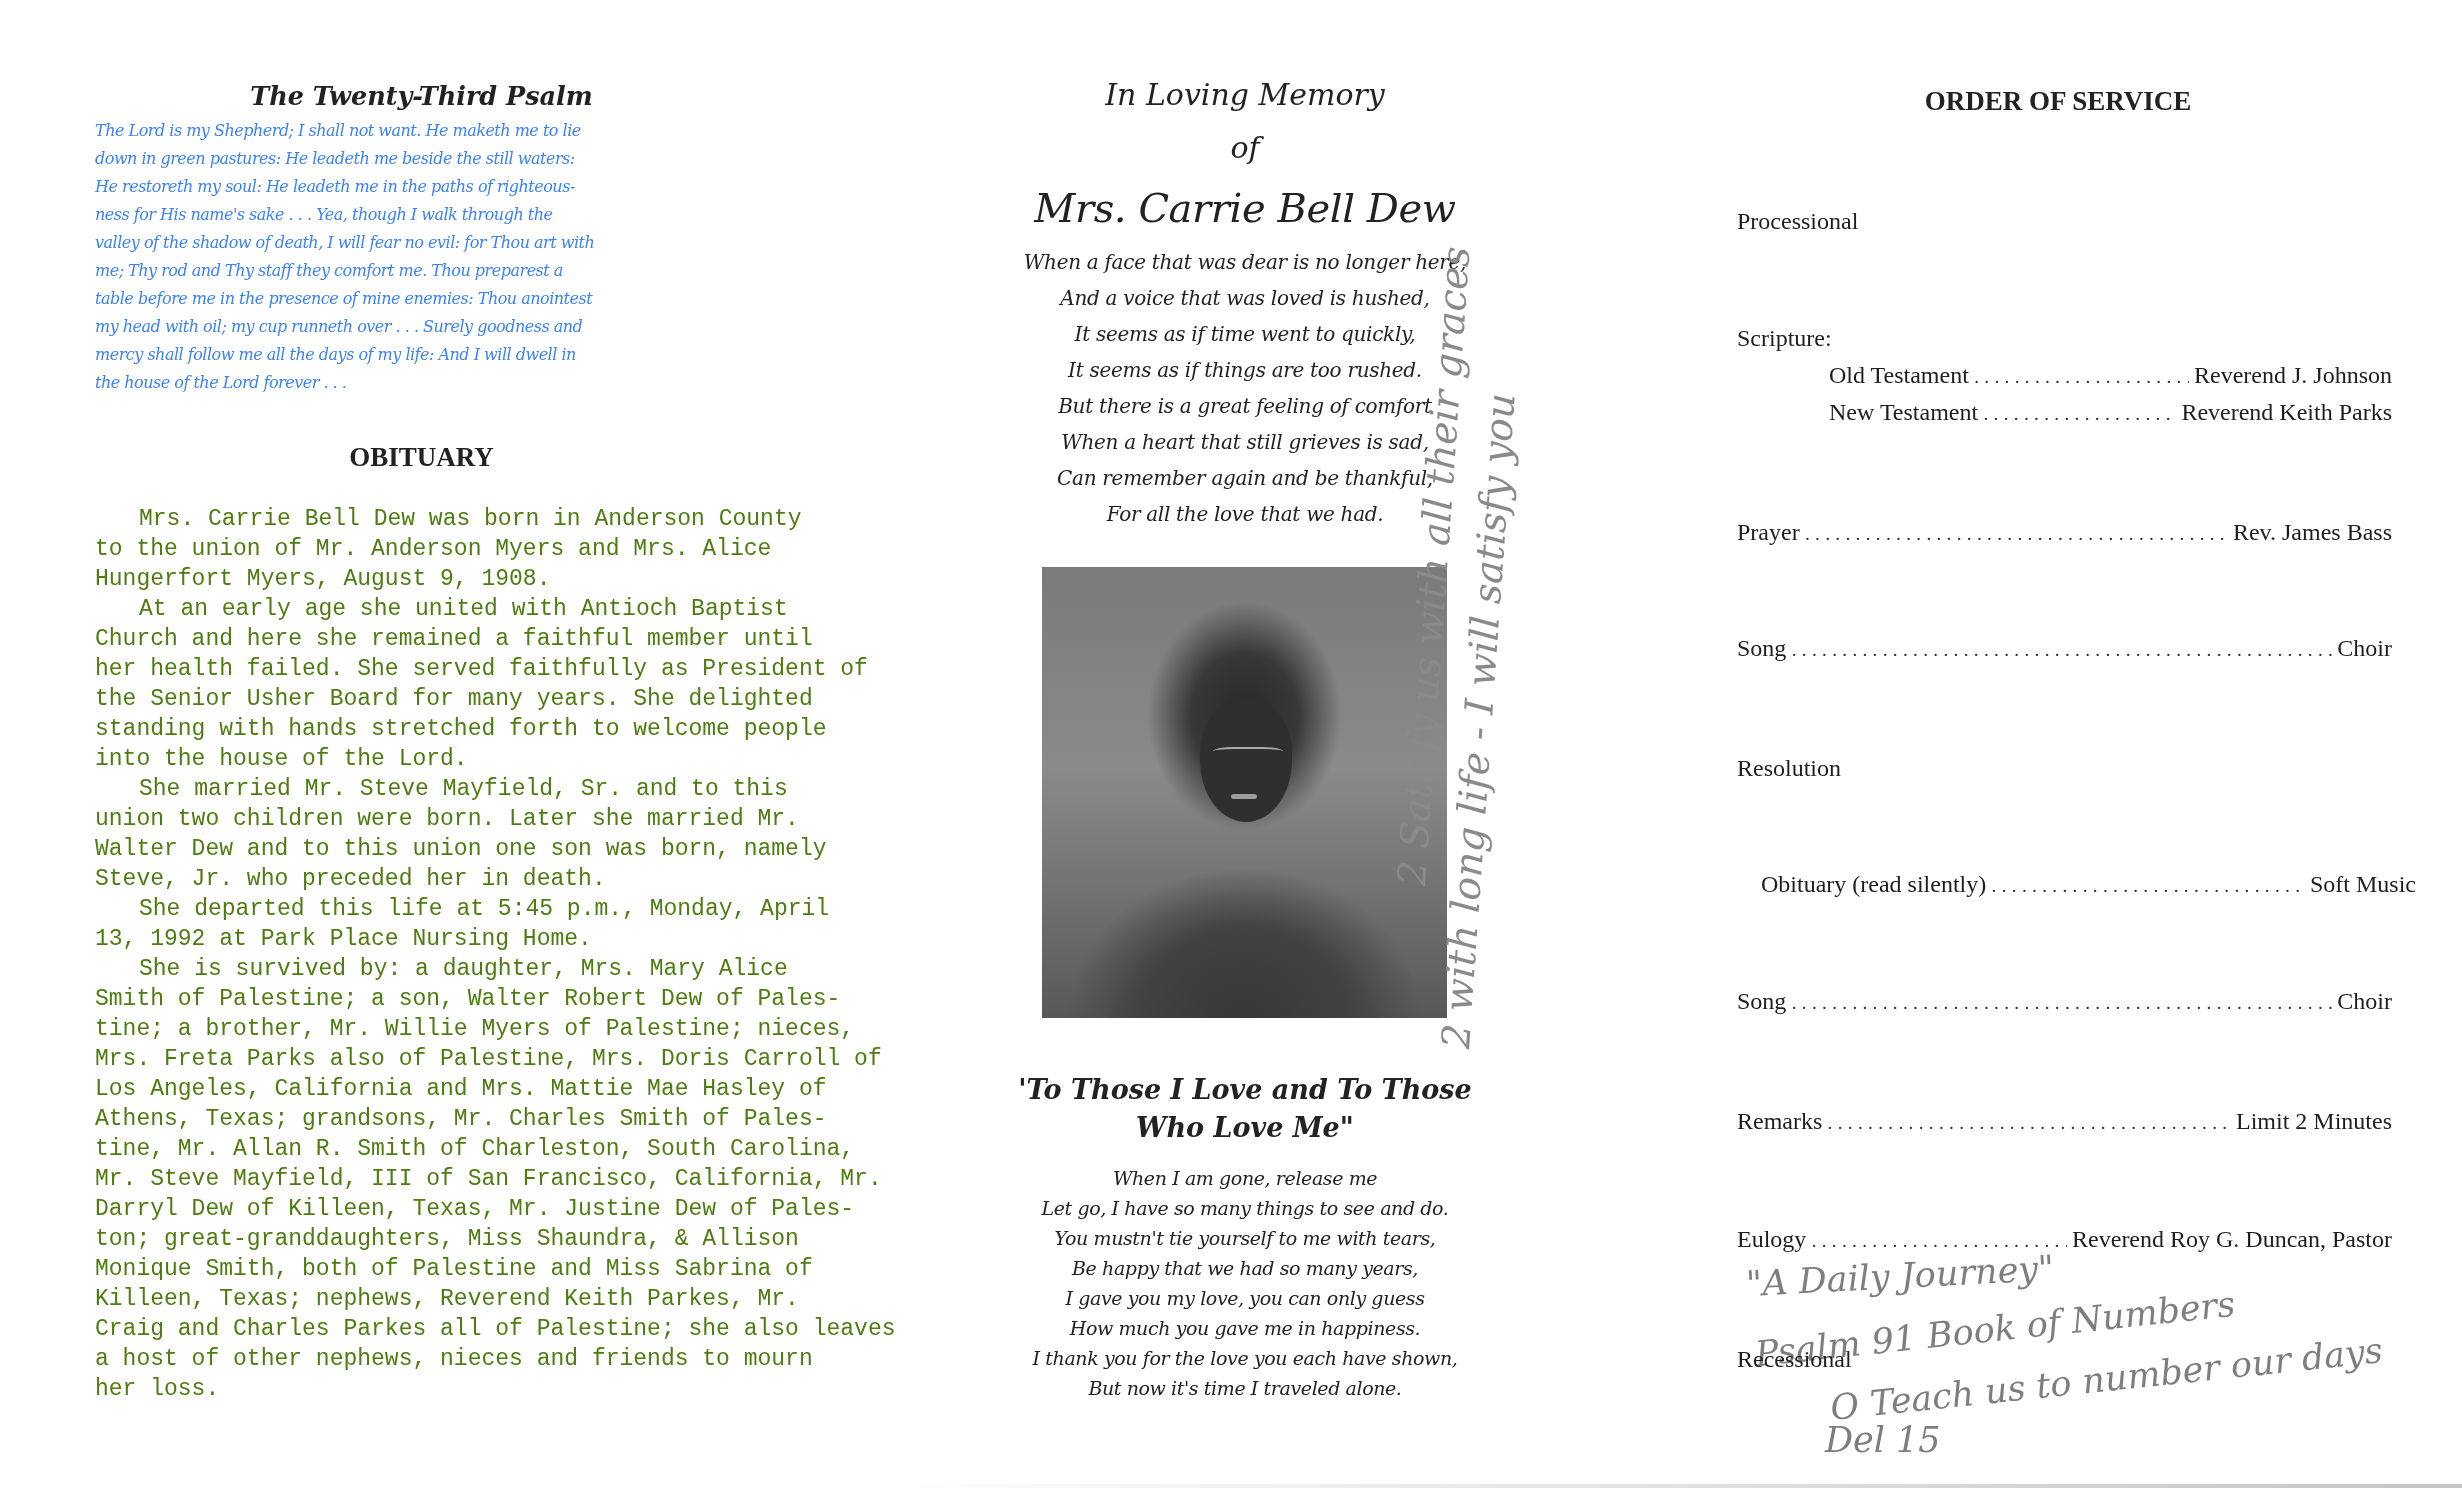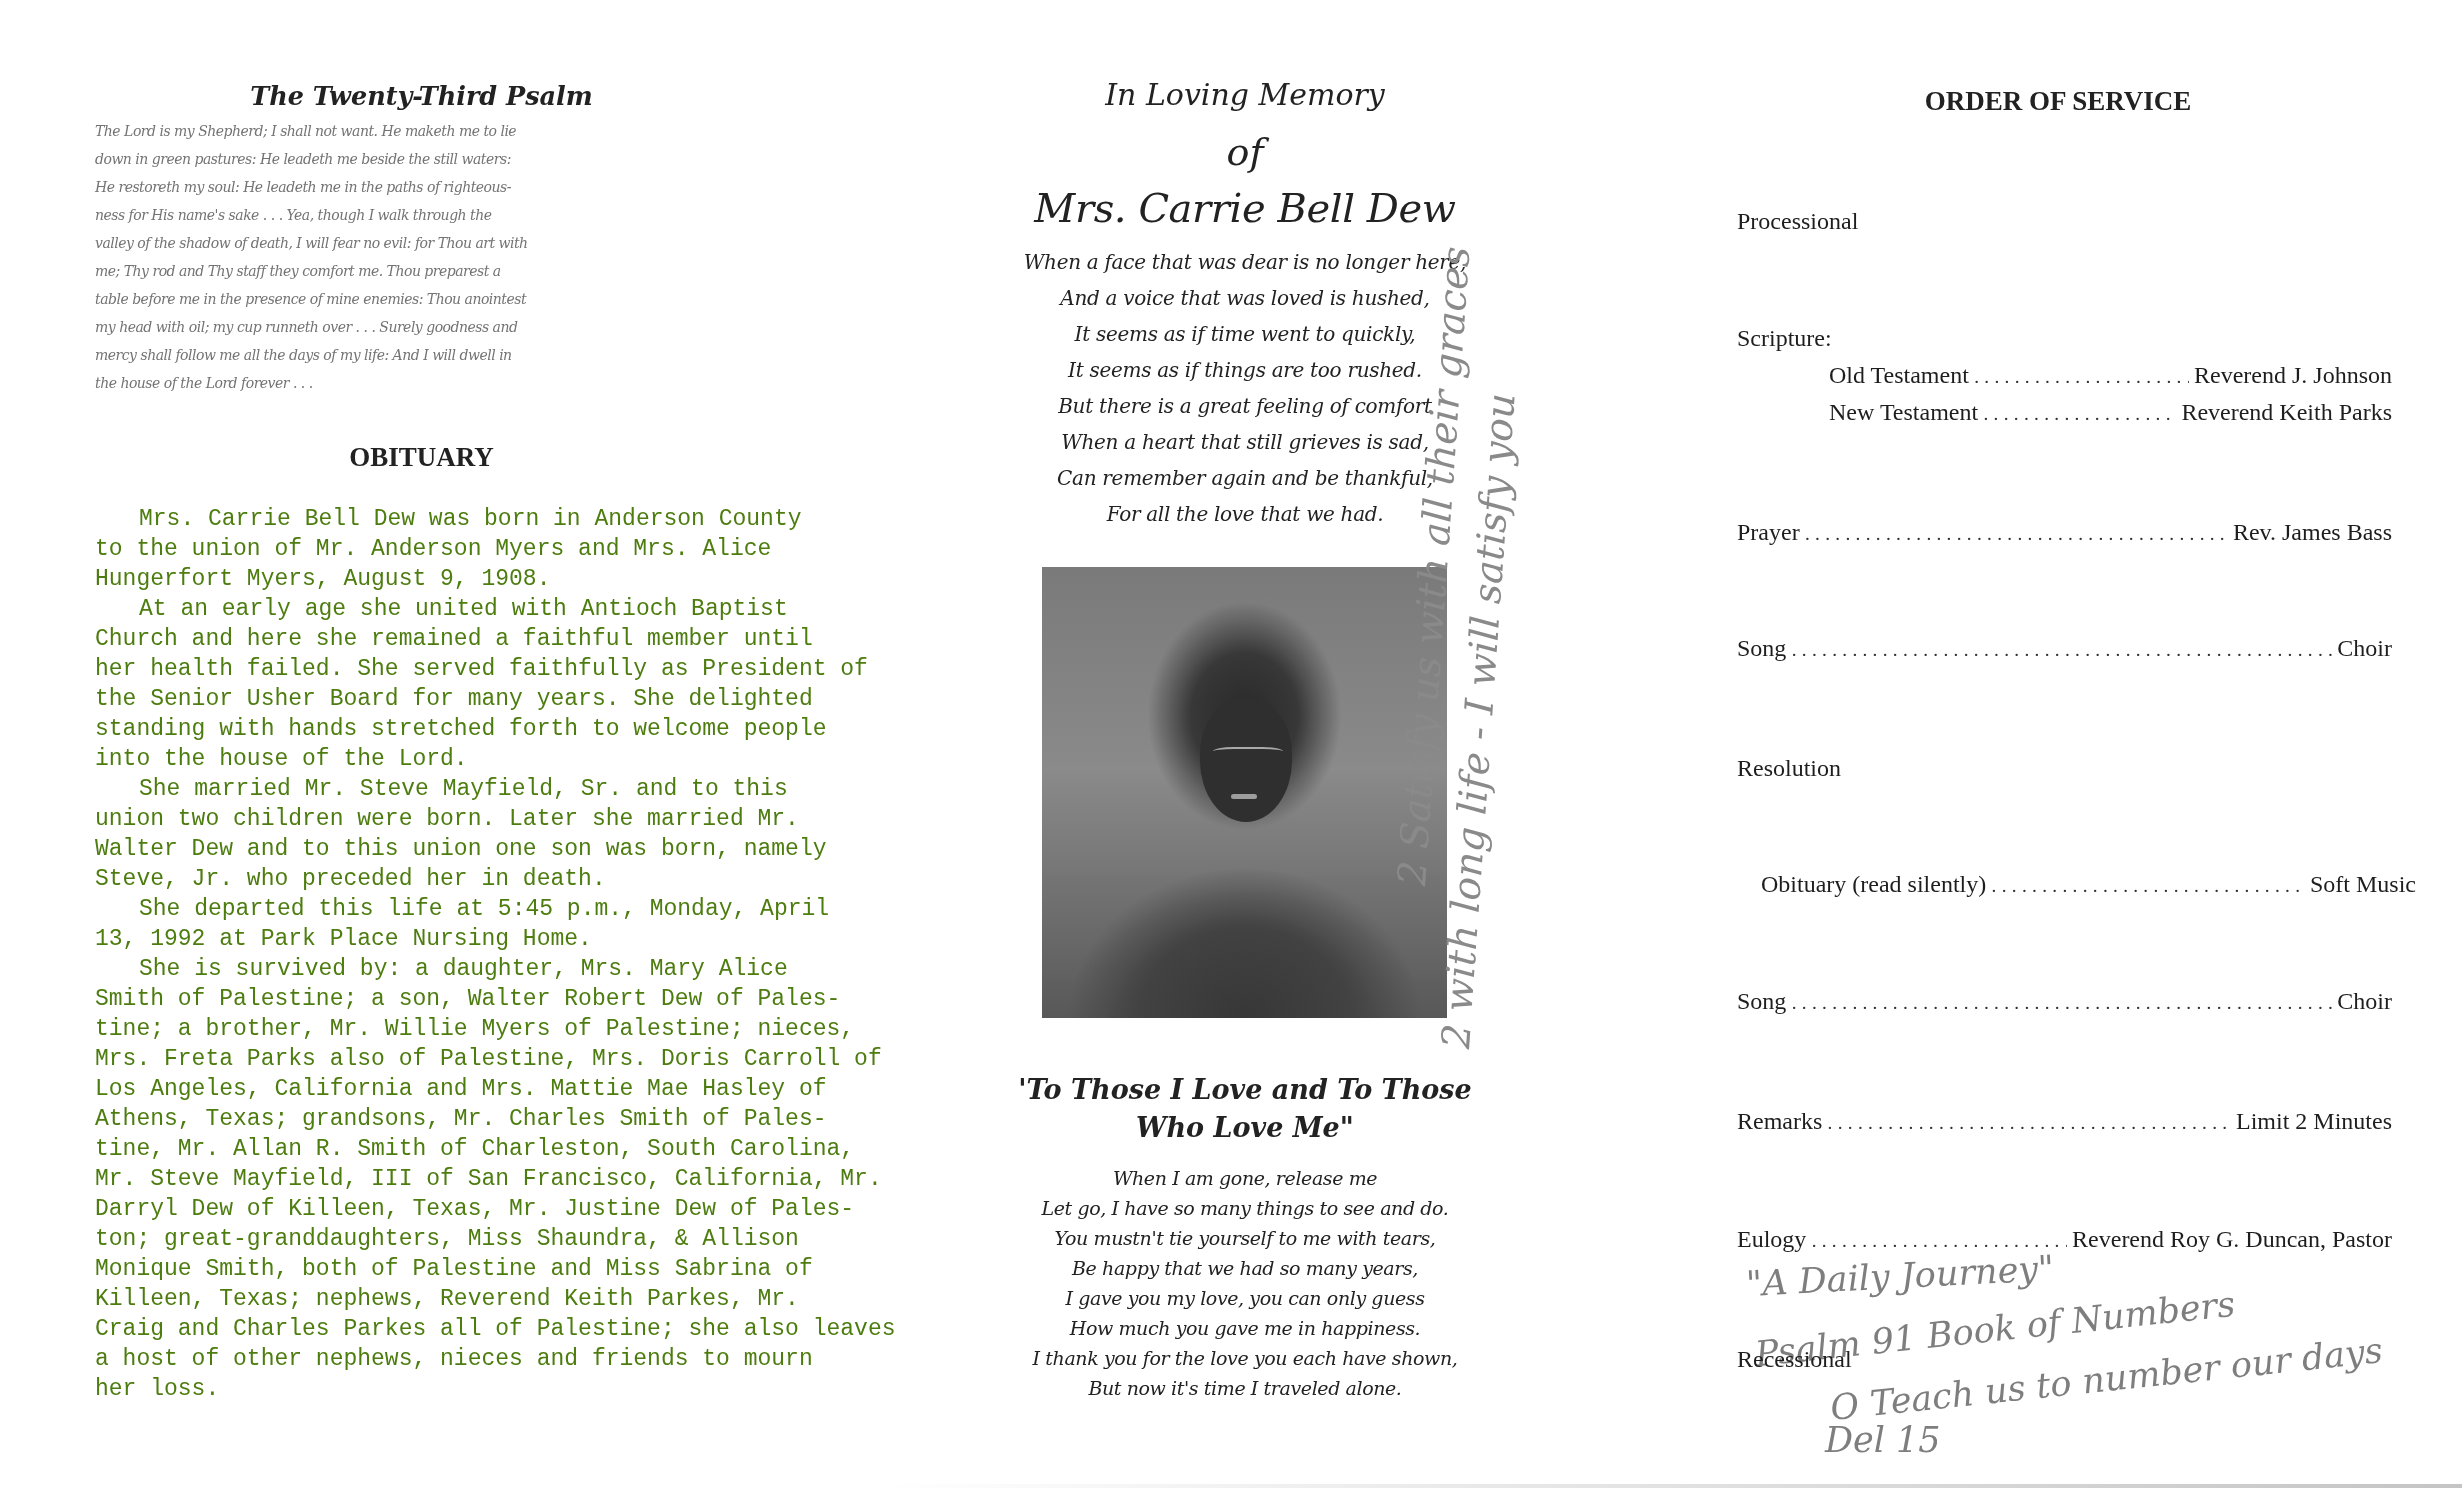--- a/index.html
+++ b/index.html
@@ -13,42 +13,42 @@
 
   
   .psalm-title {
     left: 95px; width: 653px; top: 81px;
     font-family: "DejaVu Serif", serif; font-style: italic; font-weight: bold;
     font-size: 25.5px; text-align: center; color: #222;
   }
   .psalm-body {
     left: 95px; width: 655px; top: 117px;
     font-family: "DejaVu Serif", serif; font-style: italic;
-    font-size: 14px; line-height: 28px; color: #737373;
+    font-size: 16px; line-height: 28px; color: #3b82f6;
     letter-spacing: -0.5px;
   }
   .psalm-body div { white-space: nowrap; }
   .obit-title {
     left: 95px; width: 653px; top: 442px;
     font-family: "Liberation Serif", serif; font-weight: bold; font-size: 27px;
     text-align: center; color: #222;
   }
   .obit-body {
     left: 95px; width: 653px; top: 504px;
     font-family: Liberation Mono, monospace; font-size: 23px; line-height: 30px; color: #4d7c0f;
   }
   .obit-body .ln { white-space: nowrap; text-align: justify; text-align-last: justify; height: 30px; }
   .obit-body .ln.last { text-align-last: left; }
   .obit-body .ln.indent { padding-left: 44px; }
 
   
   .mid { left: 915px; width: 660px; }
   .script { font-family: "DejaVu Serif", serif; font-style: italic; color: #222; }
   .mem-line1 { top: 77px; font-size: 30px; }
-  .mem-line2 { top: 130px; font-size: 38px; }
+  .mem-line2 { top: 130px; font-size: 30px; }
   .mem-name  { top: 185px; font-size: 40px; letter-spacing: -0.4px; }
   .verse1 { top: 244px; font-size: 20px; line-height: 36px; letter-spacing: -0.3px; }
   .photo {
     left: 1042px; top: 567px; width: 405px; height: 451px;
     background:
       radial-gradient(ellipse 97px 114px at 50% 33%, #2e2e2e 0%, #3b3b3b 55%, rgba(60,60,60,0) 100%),
       radial-gradient(ellipse 176px 150px at 50% 100%, #3a3a3a 0%, #454545 60%, rgba(70,70,70,0) 100%),
       linear-gradient(180deg, #7a7a7a 0%, #8a8a8a 45%, #5a5a5a 100%);
     filter: contrast(1.05);
   }

